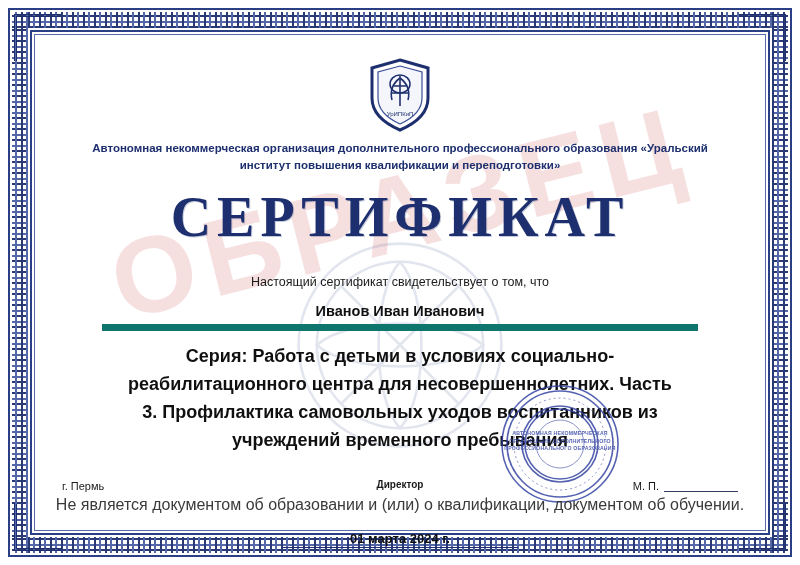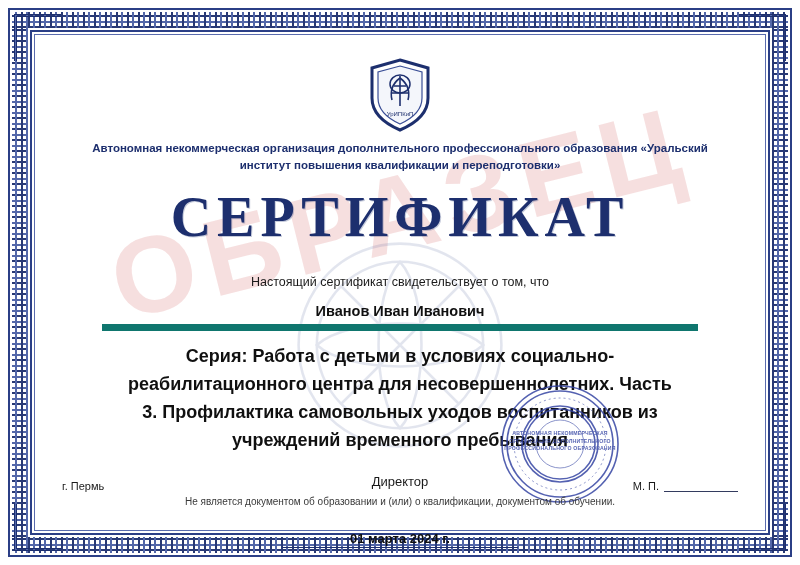--- a/index.html
+++ b/index.html
@@ -177,23 +177,24 @@
     font-size: 11px;
     color: #1a1a1a;
     margin-top: 20px;
   }
   .director {
     position: absolute;
     left: 50%;
     margin-left: -120px;
     width: 240px;
     bottom: 0;
-    font-size: 13px;
+    font-size: 10px;
     color: #1a1a1a;
     line-height: 1.45;
+    font-weight: bold;
   }
   .mp {
     position: absolute;
     right: 6px;
     bottom: 0;
     font-size: 11px;
     color: #1a1a1a;
     white-space: nowrap;
   }
   .mp .line {
@@ -202,21 +203,21 @@
     border-bottom: 1px solid #333b5e;
     margin-left: 5px;
     vertical-align: bottom;
     height: 10px;
   }
 
   .disclaimer {
     position: absolute;
     left: 0; right: 0;
     top: 452px;
-    font-size: 10px;
+    font-size: 16px;
     color: #3a3a3a;
   }
 
   
   .stamp {
     position: absolute;
     left: 452px;
     top: 338px;
     width: 124px;
     height: 124px;

